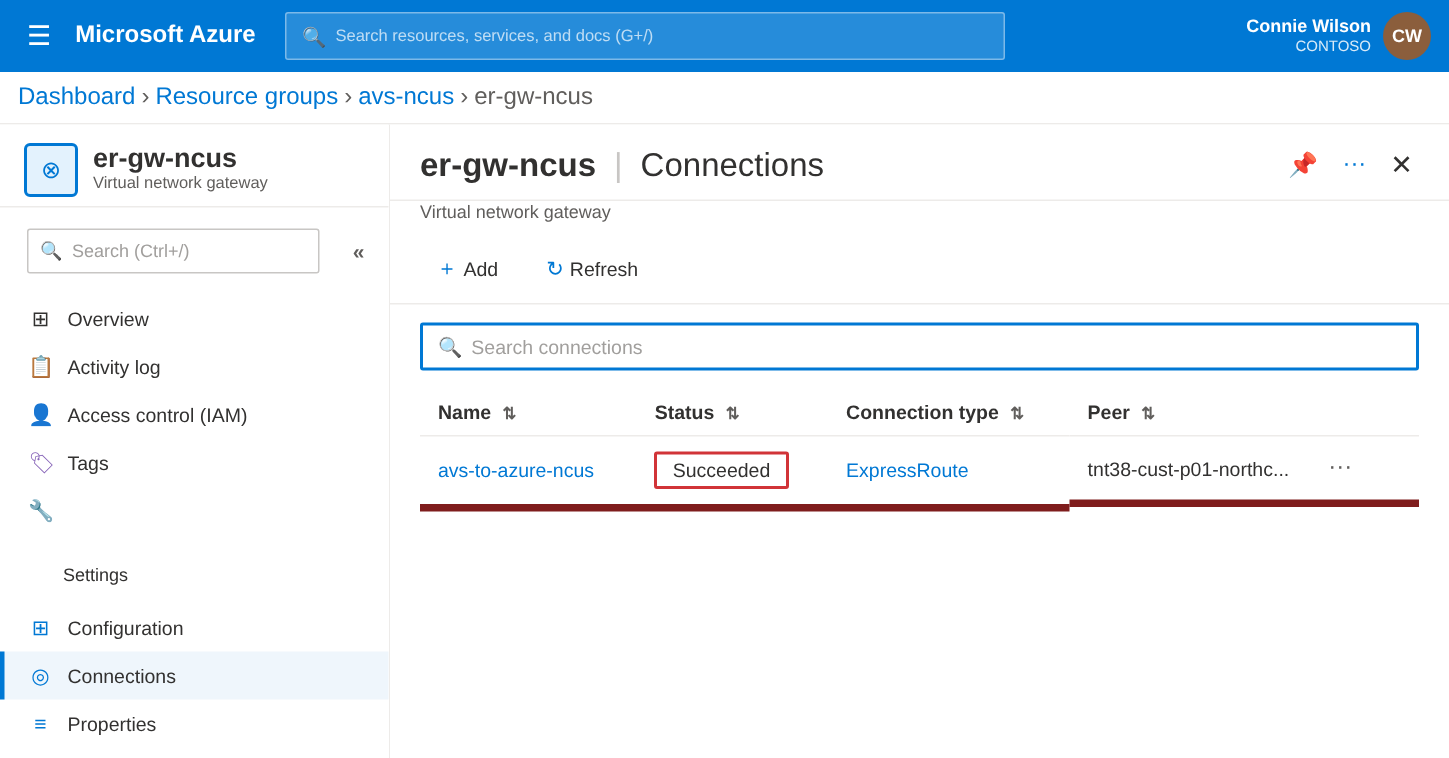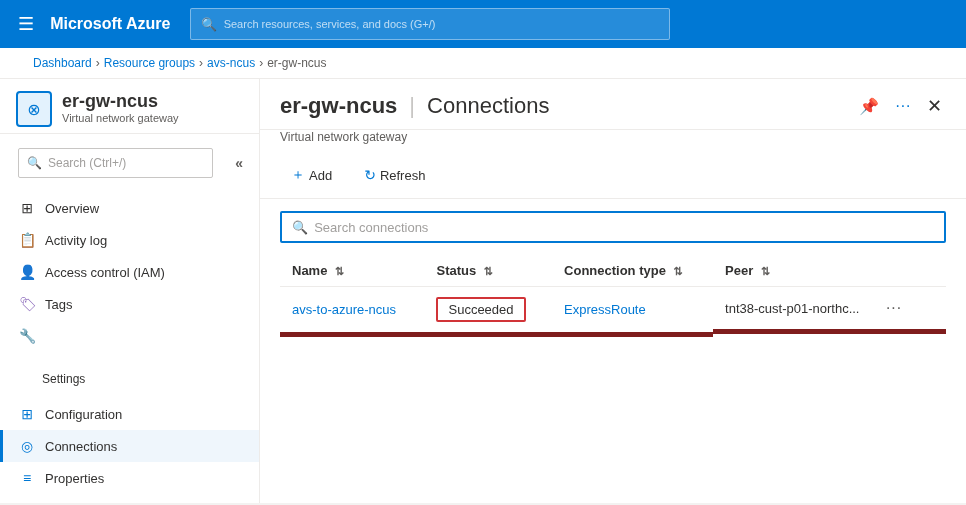--- a/index.html
+++ b/index.html
@@ -52,22 +52,22 @@
       background: #8b5e3c;
       display: flex; align-items: center; justify-content: center;
       font-size: 12px; color: white; font-weight: 600;
     }
     .user-info { text-align: right; font-size: 11px; line-height: 1.3; }
     .user-info .name { font-size: 12px; font-weight: 600; }
     .user-info .org { font-size: 10px; opacity: 0.85; }
 
     
     .breadcrumb {
-      padding: 8px 33px;
-      font-size: 12px;
+      padding: 8px 12px;
+      font-size: 16px;
       color: #0078d4;
       background: white;
       display: flex;
       align-items: center;
       gap: 4px;
       border-bottom: 1px solid #edebe9;
     }
     .breadcrumb a { color: #0078d4; text-decoration: none; }
     .breadcrumb .sep { color: #605e5c; }
     .breadcrumb .current { color: #605e5c; }
@@ -270,20 +270,27 @@
   </style>
 </head>
 <body>
 
 <div class="topbar">
   <span class="topbar-hamburger">☰</span>
   <span class="topbar-logo">Microsoft Azure</span>
   <div class="topbar-search">
     <span style="color:rgba(255,255,255,0.8)">🔍</span>
     <input type="text" placeholder="Search resources, services, and docs (G+/)" style="">
+  </div>
+  <div class="topbar-right">
+    <div class="user-info">
+      <div class="name">Connie Wilson</div>
+      <div class="org">CONTOSO</div>
+    </div>
+    <div class="user-avatar">CW</div>
   </div>
 </div>
 
 <div class="breadcrumb">
   <a href="#">Dashboard</a>
   <span class="sep">›</span>
   <a href="#">Resource groups</a>
   <span class="sep">›</span>
   <a href="#">avs-ncus</a>
   <span class="sep">›</span>

